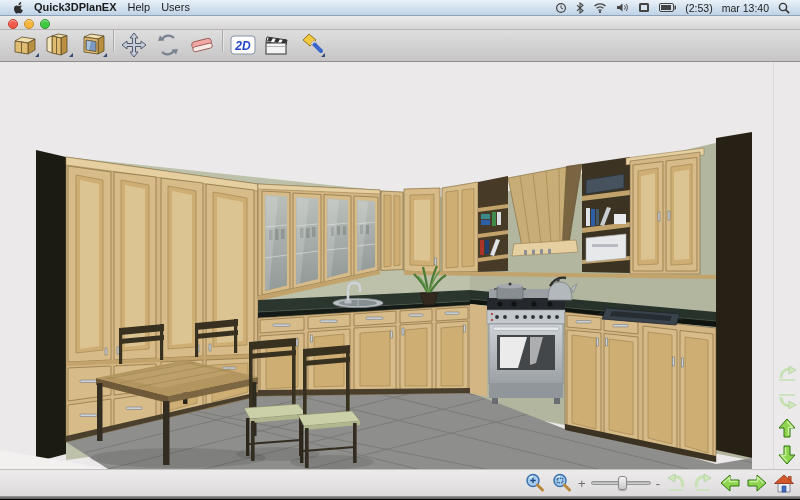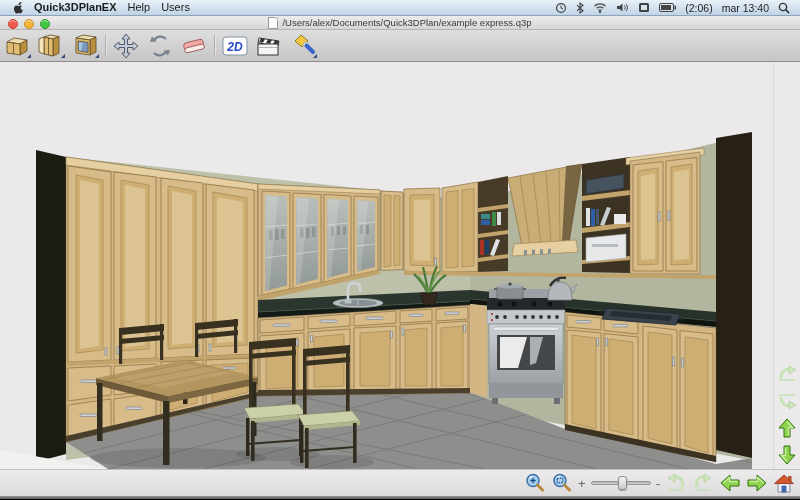--- a/index.html
+++ b/index.html
@@ -24,21 +24,21 @@
   .light.red{background:#f25a49;border:0.5px solid #c33a2c;}
   .light.yellow{background:#f6b53a;border:0.5px solid #c58a1e;}
   .light.green{background:#3ec93f;border:0.5px solid #2a9428;}
   .wintitle{font-size:9.5px;color:#3a3a3a;display:flex;align-items:center;gap:4px;}
   .doc-ico{width:8px;height:10px;background:#fdfdfd;border:1px solid #9a9a9a;position:relative;}
   .doc-ico:after{content:"";position:absolute;right:-1px;top:-1px;border:2px solid #c9c9c9;
                  border-left-color:transparent;border-bottom-color:transparent;}
 
   
   .toolbar{height:32px;background:linear-gradient(#dedede,#c7c5c5);border-bottom:1px solid #8f8d8d;
-           display:flex;align-items:center;padding-left:0;flex:0 0 32px;box-sizing:border-box;}
+           display:flex;align-items:flex-start;padding-left:8px;flex:0 0 32px;box-sizing:border-box;}
   .tbtn{width:34px;height:30px;border:none;background:transparent;position:relative;
         display:flex;align-items:center;justify-content:center;padding:0;}
   .tbtn svg{display:block;}
   .tbtn .dd{position:absolute;right:3px;bottom:3px;width:0;height:0;
             border-left:4px solid transparent;border-bottom:4px solid #33497c;}
   .tsep{width:1px;height:22px;background:#adabab;margin:0 3px;box-shadow:1px 0 0 #e6e4e4;}
 
   
   .workspace{height:407px;flex:0 0 407px;position:relative;background:var(--canvas,#ebe9e9);}
   .scene-svg{position:absolute;left:0;top:0;}
@@ -111,40 +111,36 @@
             <rect x="3" y="3" width="6" height="5" fill="#d9e4ef"></rect>
           </svg>
       </span>
       <span class="mb-icon">
         <svg width="17" height="9" viewBox="0 0 17 9">
             <rect x="0.5" y="0.5" width="14" height="8" rx="1.5" fill="none" stroke="#444"></rect>
             <rect x="2" y="2" width="10" height="5" fill="#444"></rect>
             <rect x="15.5" y="2.5" width="1.5" height="4" rx="0.5" fill="#444"></rect>
           </svg>
       </span>
-      <span>(2:06)</span>
+      <span>(2:53)</span>
       <span>mar 13:40</span>
       <span class="mb-icon">
         <svg width="12" height="12" viewBox="0 0 12 12">
             <circle cx="5" cy="5" r="3.6" fill="none" stroke="#333" stroke-width="1.4"></circle>
             <path d="M7.8,7.8 L10.6,10.6" stroke="#333" stroke-width="1.6" stroke-linecap="round"></path>
           </svg>
       </span>
     </div>
   </div>
 
   <div class="titlebar">
     <div class="lights">
       <span class="light red"></span>
       <span class="light yellow"></span>
       <span class="light green"></span>
-    </div>
-    <div class="wintitle">
-      <span class="doc-ico"></span>
-      <span>/Users/alex/Documents/Quick3DPlan/example express.q3p</span>
     </div>
   </div>
 
   <div class="toolbar">
     <button class="tbtn">
       <svg width="28" height="28" viewBox="0 0 28 28">
         <g stroke="#5a4a26" stroke-width="0.8" stroke-linejoin="round">
           <polygon points="4,10 11,6 24,8 17,12" fill="#f0dfae"></polygon>
           <polygon points="17,12 24,8 24,19 17,23" fill="#b89040"></polygon>
           <polygon points="4,10 17,12 17,23 4,21" fill="#e0bb72"></polygon>

